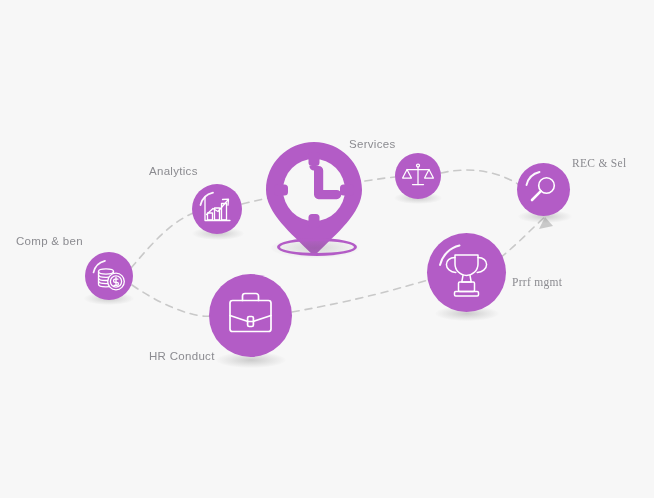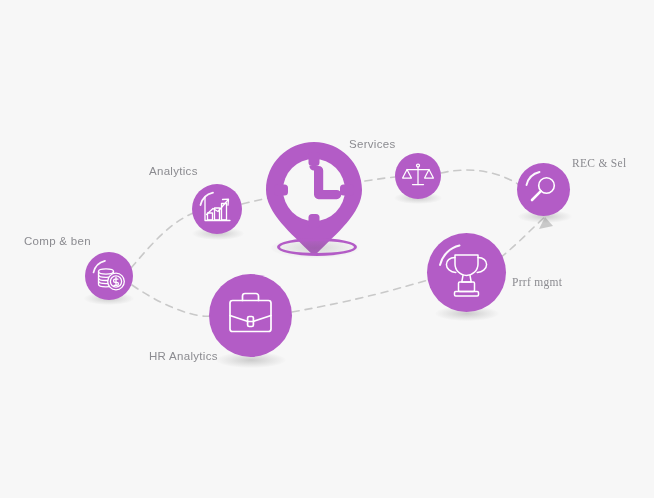--- a/index.html
+++ b/index.html
@@ -126,21 +126,21 @@
           <path d="M13.5 25.9 v3.2 c0 1.45 3.36 2.6 7.5 2.6 s7.5 -1.15 7.5 -2.6 v-3.2"></path>
           <path d="M13.5 29.1 v3.2 c0 1.45 3.36 2.6 7.5 2.6 s7.5 -1.15 7.5 -2.6 v-3.2"></path>
 
           <circle cx="31" cy="29.5" r="8.3" fill="#b35cc6"></circle>
           <circle cx="31" cy="29.5" r="5.6"></circle>
           <path d="M31 25.6 v7.8"></path>
           <path d="M32.9 27.2 h-2.8 a1.55 1.55 0 0 0 0 3.1 h1.8 a1.55 1.55 0 0 1 0 3.1 h-2.9"></path>
         </g>
       </svg>
     </div>
-    <div class="label" style="left:24px; top:235px;">Comp &amp; ben</div>
+    <div class="label" style="left:16px; top:235px;">Comp &amp; ben</div>
 
     <div class="node-shadow" style="left:192px; top:227px; width:52px; height:13px;"></div>
     <div class="node" style="left:192px; top:184px; width:50px; height:50px;">
       <svg class="glyph" viewBox="0 0 50 50" xmlns="http://www.w3.org/2000/svg">
         <g fill="none" stroke="#ffffff" stroke-width="1.3" stroke-linecap="round" stroke-linejoin="round">
           <path d="M8.5 21 A16.5 16.5 0 0 1 21 8.6" stroke-width="1.8" opacity="0.95"></path>
 
           <path d="M13 13.5 v23 h25"></path>
 
           <rect x="15.5" y="29" width="5" height="7"></rect>
@@ -162,21 +162,21 @@
           <path d="M33.5 26.5 v-4.5 a2.5 2.5 0 0 1 2.5 -2.5 h11 a2.5 2.5 0 0 1 2.5 2.5 v4.5"></path>
 
           <rect x="21" y="26.5" width="41" height="31" rx="2.5"></rect>
 
           <path d="M21 41.5 L39 47.5 h5 L62 41.5"></path>
 
           <rect x="38.6" y="42.5" width="5.8" height="10" rx="1.6"></rect>
         </g>
       </svg>
     </div>
-    <div class="label" style="left:149px; top:350px;">HR Analytics</div>
+    <div class="label" style="left:149px; top:350px;">HR Conduct</div>
 
     <div class="node-shadow" style="left:394px; top:192px; width:48px; height:12px;"></div>
     <div class="node" style="left:395px; top:153px; width:46px; height:46px;">
       <svg class="glyph" viewBox="0 0 46 46" xmlns="http://www.w3.org/2000/svg">
         <g fill="none" stroke="#ffffff" stroke-width="1.25" stroke-linecap="round" stroke-linejoin="round">
 
           <path d="M23 13.5 v18"></path>
 
           <path d="M12 16.5 h22"></path>
 

